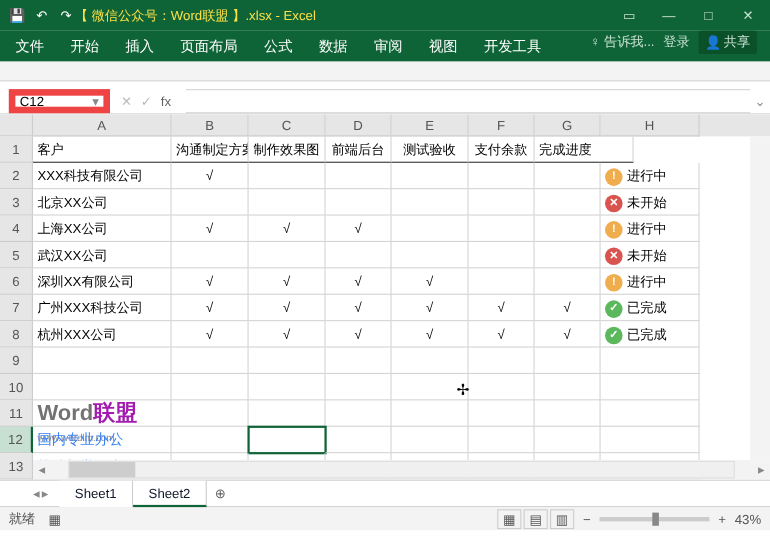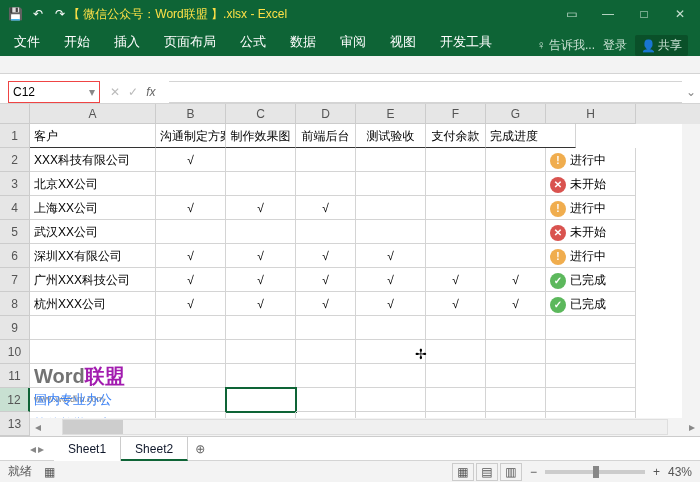--- a/index.html
+++ b/index.html
@@ -3,29 +3,29 @@
 <meta charset="utf-8">
 <style>
 *{margin:0;padding:0;box-sizing:border-box;font-family:"Microsoft YaHei",Arial,sans-serif}
 body{background:#fff;width:700px;height:500px;overflow:hidden;font-size:12px;position:relative}
 .titlebar{height:28px;background:#0e6436;display:flex;align-items:center;color:#fff;padding:0 8px}
 .qat{display:flex;gap:6px;align-items:center}
 .qat-icon{width:16px;height:16px;display:flex;align-items:center;justify-content:center;cursor:pointer}
 .title-text{flex:1;text-align:left;color:#fde047;font-size:12px}
 .win-controls{display:flex;gap:12px}
 .win-btn{width:24px;height:20px;display:flex;align-items:center;justify-content:center;cursor:pointer;color:#c8e0d2}
-.ribbon-tabs{height:28px;background:#0e6436;display:flex;align-items:flex-end;padding:0 4px;gap:4px;color:#fff}
+.ribbon-tabs{height:28px;background:#0e6436;display:flex;align-items:flex-start;padding:0 4px;gap:4px;color:#fff}
 .rtab{padding:0 10px;height:28px;line-height:28px;cursor:pointer;font-size:13px}
 .ribbon-right{margin-left:auto;display:flex;align-items:center;gap:8px;color:#c8e0d2;padding-right:8px}
 .share-btn{background:#0a5029;padding:2px 6px;border-radius:2px;display:flex;align-items:center;gap:2px}
 .ribbon-content{height:18px;background:#f3f3f3;border-bottom:1px solid #d4d4d4}
 .namebox-row{height:24px;display:flex;align-items:center;border-bottom:1px solid #d4d4d4;background:#fff;margin-top:6px}
-.namebox{width:92px;height:22px;border:1px solid #ef4444;margin-left:8px;padding:0 4px;display:flex;align-items:center;justify-content:space-between;background:#fff}
+.namebox{width:92px;height:22px;border:6px solid #ef4444;margin-left:8px;padding:0 4px;display:flex;align-items:center;justify-content:space-between;background:#fff}
 .fx-icons{display:flex;gap:8px;margin:0 10px;align-items:center;color:#bbb}
-.fx-label{font-style:italic;color:#666;margin-right:4px}
+.fx-label{color:#666;margin-right:4px}
 .formula-bar{flex:1;height:22px;border:1px solid #d4d4d4;border-left:none;border-right:none;padding:0 6px;display:flex;align-items:center}
 .grid-wrap{position:relative;height:332px;overflow:hidden}
 .col-headers{display:flex;height:20px;background:#e6e6e6}
 .corner{width:30px;border-right:1px solid #ccc;border-bottom:1px solid #ccc;background:#e6e6e6}
 .ch{border-right:1px solid #ccc;border-bottom:1px solid #ccc;text-align:center;line-height:20px;color:#555;background:#e6e6e6}
 .row{display:flex;height:24px}
 .rh{width:30px;background:#e6e6e6;border-right:1px solid #ccc;border-bottom:1px solid #ccc;text-align:center;line-height:24px;color:#555}
 .rh.sel{background:#c8e0d2;border-right:2px solid #0e6436}
 .cell{border-right:1px solid #d4d4d4;border-bottom:1px solid #d4d4d4;padding:0 4px;line-height:24px;overflow:hidden;white-space:nowrap}
 .cell.hdr{border-bottom:1px solid #333;font-weight:normal}

